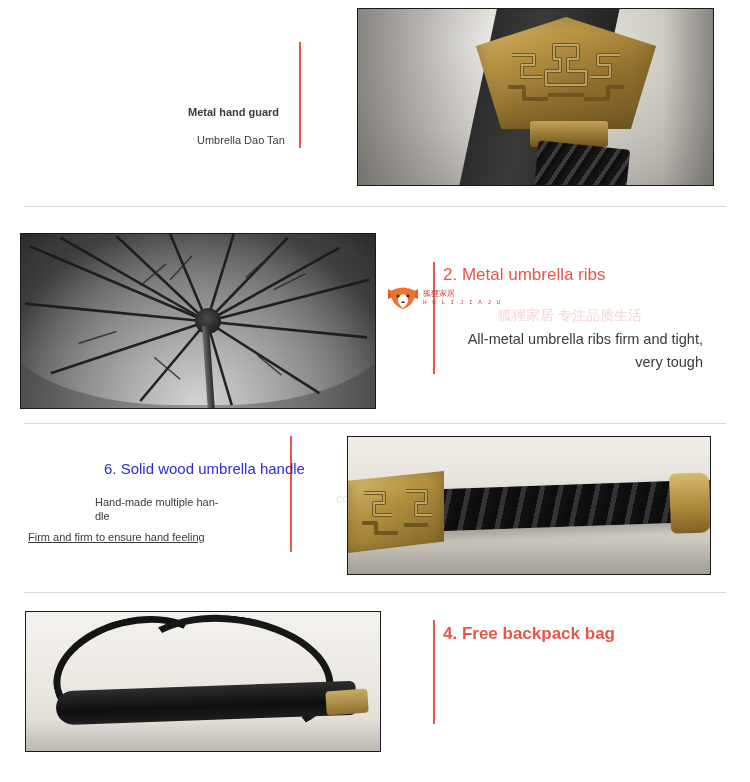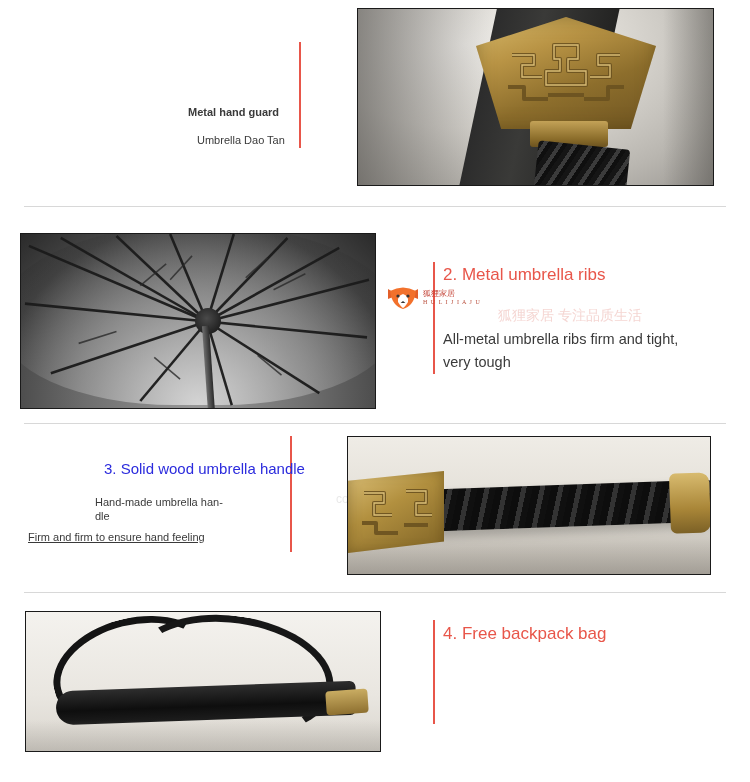--- a/index.html
+++ b/index.html
@@ -80,21 +80,21 @@
   }
   .wm-fox {
     width: 34px;
     height: 24px;
     position: relative;
   }
   .wm-label {
     font-size: 8px;
     color: #c0392b;
     line-height: 9px;
-    font-family: Liberation Serif, serif;
+    font-family: Liberation Mono, monospace;
   }
   .wm-label .l2 {
     font-size: 6px;
     color: #b5432f;
     letter-spacing: 1px;
   }
   .wm-ghost {
     position: absolute;
     color: #f3cfcb;
     font-size: 14px;
@@ -331,21 +331,21 @@
       </svg>
       <div class="hub"></div>
       <div class="shaft"></div>
     </div>
   </div>
 
   <div class="accent-bar" style="left:433px; top:262px; height:112px;"></div>
 
   <div class="heading red wrap" style="left:443px; top:264px; width:190px;">2. Metal umbrella ribs</div>
 
-  <div class="bodytext" style="left:443px; top:328px; width:260px;">All-metal umbrella ribs firm and tight, very tough</div>
+  <div class="bodytext" style="left:443px; top:328px; width:260px;text-align:right;">All-metal umbrella ribs firm and tight, very tough</div>
 
   <div class="watermark" style="left:386px; top:286px;">
     <div class="wm-fox">
       <svg viewBox="0 0 34 24" width="34" height="24">
         <path d="M2 3 L12 9 L2 13 Z" fill="#e2571e"></path>
         <path d="M32 3 L22 9 L32 13 Z" fill="#e2571e"></path>
         <path d="M4 5 Q17 -2 30 5 Q28 20 17 23 Q6 20 4 5 Z" fill="#f26a21"></path>
         <path d="M17 8 Q23 10 22 16 Q19 21 17 22 Q15 21 12 16 Q11 10 17 8 Z" fill="#ffffff"></path>
         <circle cx="12" cy="10" r="1.6" fill="#2b2b2b"></circle>
         <circle cx="22" cy="10" r="1.6" fill="#2b2b2b"></circle>
@@ -357,23 +357,23 @@
       <div class="l2">H U L I  J I A  J U</div>
     </div>
   </div>
 
   <div class="wm-ghost" style="left:498px; top:307px;">狐狸家居 专注品质生活</div>
 
   <div class="divider" style="left:24px; top:423px; width:702px;"></div>
 
   <div class="accent-bar" style="left:290px; top:436px; height:116px;"></div>
 
-  <div class="heading" style="left:104px; top:460px;">3. Solid wood umbrella handle</div>
-
-  <div class="subtext" style="left:95px; top:496px;">Hand-made umbrella han-</div>
+  <div class="heading" style="left:104px; top:460px;">6. Solid wood umbrella handle</div>
+
+  <div class="subtext" style="left:95px; top:496px;">Hand-made multiple han-</div>
 
   <div class="subtext" style="left:95px; top:510px;">dle</div>
 
   <div class="subtext" style="left:28px; top:531px;text-decoration:underline;">Firm and firm to ensure hand feeling</div>
 
   <div class="wm-ghost2" style="left:336px; top:492px;">color</div>
 
   <div class="photo" id="photo3">
     <div class="inner">
       <div class="bg"></div>
@@ -404,16 +404,16 @@
       <div class="strap1"></div>
       <div class="strap2"></div>
       <div class="umbrella"></div>
       <div class="tip"></div>
       <div class="ground"></div>
     </div>
   </div>
 
   <div class="accent-bar" style="left:433px; top:620px; height:104px;"></div>
 
-  <div class="heading red" style="left:443px; top:624px;">4. Free backpack bag</div>
+  <div class="heading red" style="left:443px; top:624px;font-weight:bold;">4. Free backpack bag</div>
 
 
 </div>
 
 </body></html>

